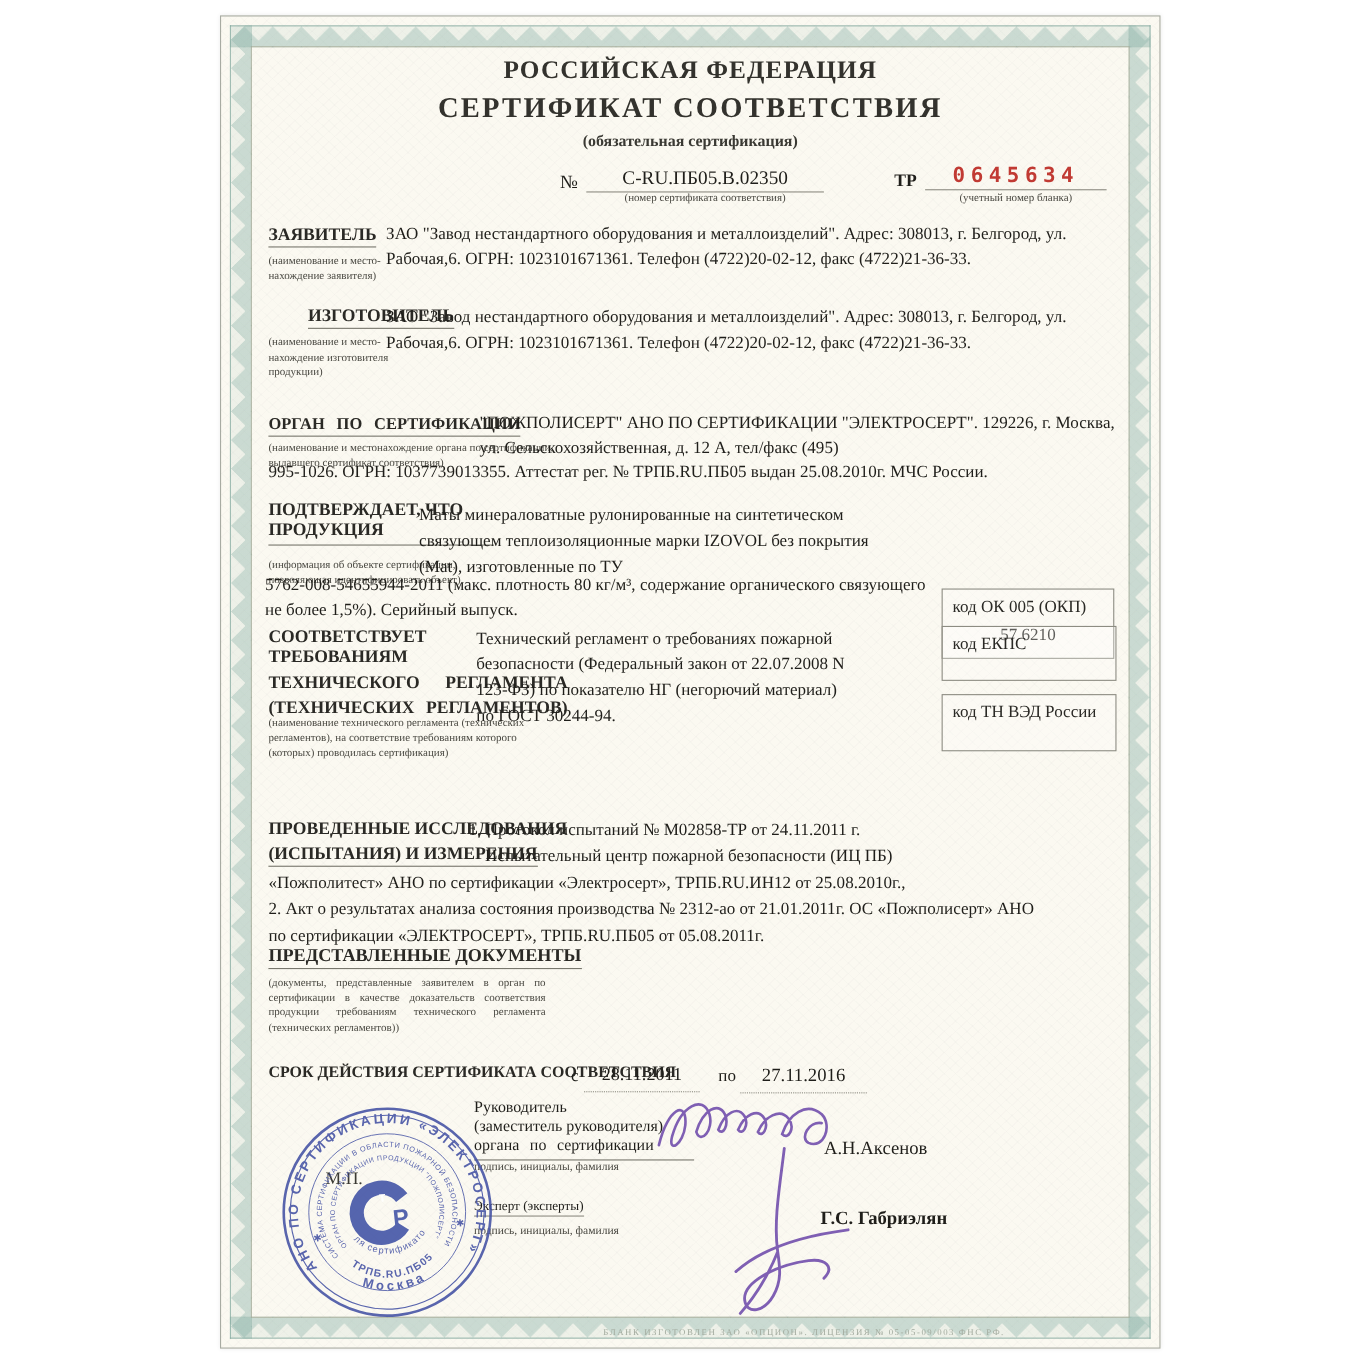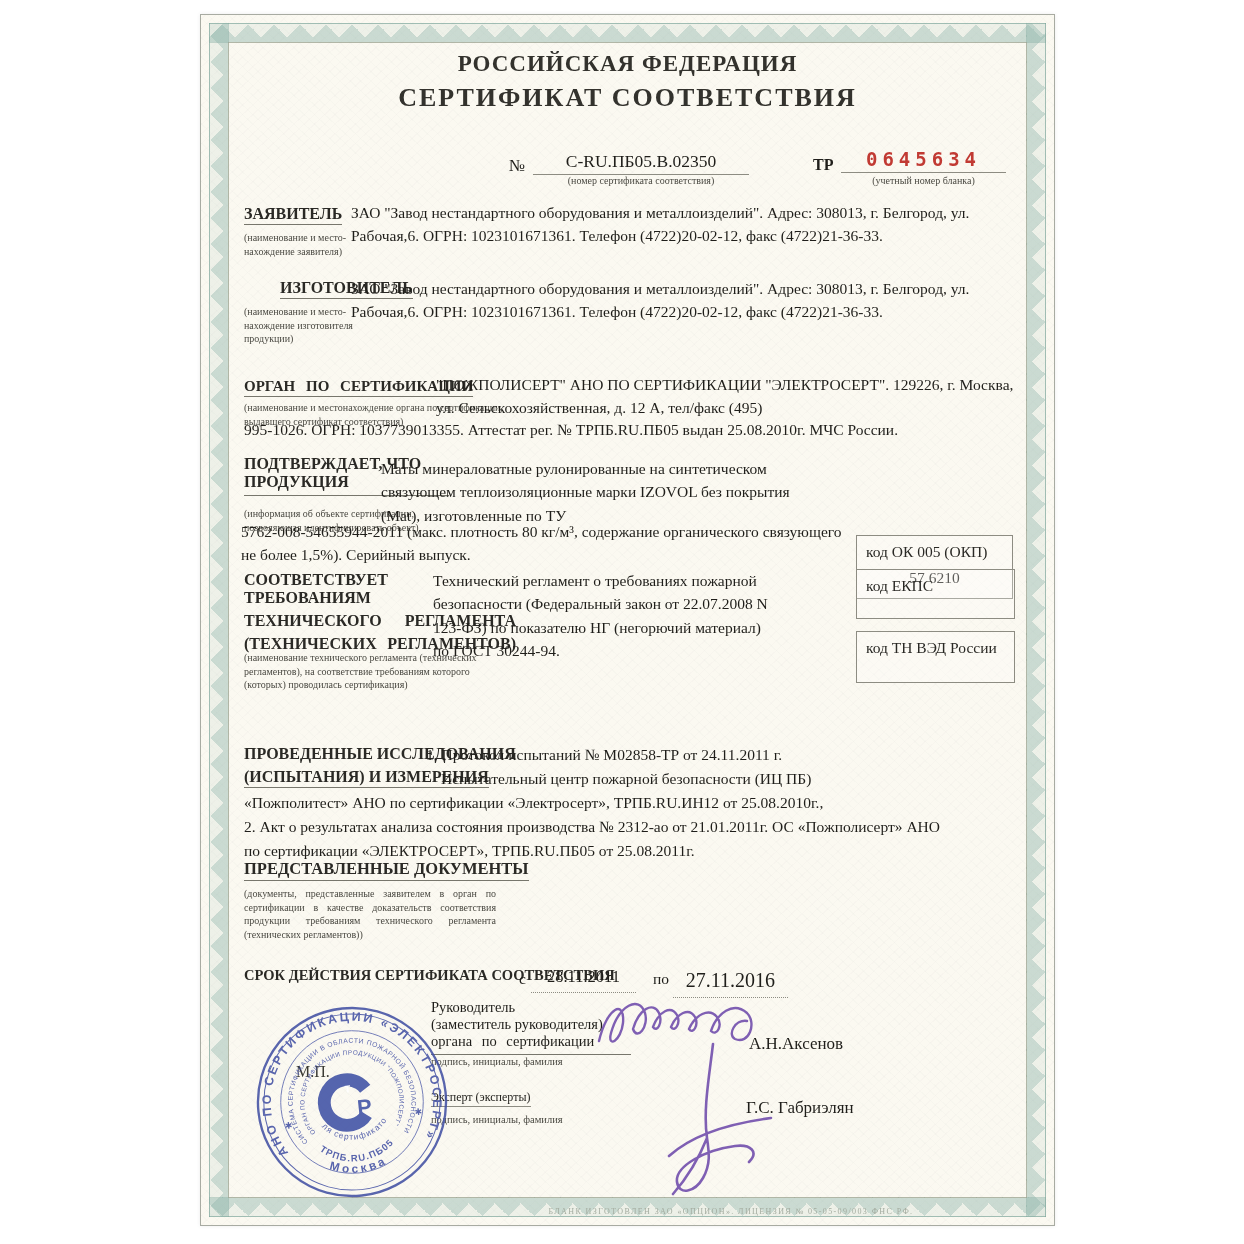--- a/index.html
+++ b/index.html
@@ -64,20 +64,21 @@
   <div class="page">
 
     <div class="bz bz-top"></div>
     <div class="bz bz-bottom"></div>
     <div class="bz bz-left"></div>
     <div class="bz bz-right"></div>
     <div class="inner-frame"></div>
 
     <div class="abs t-center hdr1">РОССИЙСКАЯ ФЕДЕРАЦИЯ</div>
     <div class="abs t-center hdr2">СЕРТИФИКАТ СООТВЕТСТВИЯ</div>
+    <div class="abs t-center hdr3">(обязательная сертификация)</div>
 
     <div class="abs numsign">№</div>
     <div class="abs numbox">C-RU.ПБ05.В.02350</div>
     <div class="abs numcap">(номер сертификата соответствия)</div>
     <div class="abs trlab">ТР</div>
     <div class="abs redbox">0645634</div>
     <div class="abs redcap">(учетный номер бланка)</div>
 
     <div class="abs" style="left:43px;top:190px;">
       <span class="seclabel underl">ЗАЯВИТЕЛЬ</span>
@@ -125,46 +126,46 @@
     </div>
 
     <div class="abs seclabel" style="left:43px;top:730px;">ПРОВЕДЕННЫЕ ИССЛЕДОВАНИЯ</div>
     <div class="abs" style="left:43px;top:753px;">
       <span class="seclabel underl">(ИСПЫТАНИЯ) И ИЗМЕРЕНИЯ</span>
     </div>
     <div class="abs body" style="left:225px;top:728px;width:600px;">1. Протокол испытаний № М02858-ТР от 24.11.2011 г.</div>
     <div class="abs body" style="left:240px;top:752px;width:600px;">Испытательный центр пожарной безопасности (ИЦ ПБ)</div>
     <div class="abs body" style="left:43px;top:776px;width:790px;">«Пожполитест» АНО по сертификации «Электросерт», ТРПБ.RU.ИН12 от 25.08.2010г.,</div>
     <div class="abs body" style="left:43px;top:800px;width:800px;">2. Акт о результатах анализа состояния производства № 2312-ао от 21.01.2011г. ОС «Пожполисерт» АНО</div>
-    <div class="abs body" style="left:43px;top:824px;width:700px;">по сертификации «ЭЛЕКТРОСЕРТ», ТРПБ.RU.ПБ05 от 25.08.2011г.</div>
+    <div class="abs body" style="left:43px;top:824px;width:700px;">по сертификации «ЭЛЕКТРОСЕРТ», ТРПБ.RU.ПБ05 от 05.08.2011г.</div>
 
     <div class="abs" style="left:43px;top:844px;">
       <span class="seclabel underl" style="font-size:16.5px;">ПРЕДСТАВЛЕННЫЕ ДОКУМЕНТЫ</span>
     </div>
     <div class="abs cap" style="left:43px;top:872px;width:252px;text-align:justify;">(документы, представленные заявителем в орган по сертификации в качестве доказательств соответствия продукции требованиям технического регламента (технических регламентов))</div>
 
     <div class="abs seclabel" style="left:43px;top:952px;font-size:14.5px;">СРОК ДЕЙСТВИЯ СЕРТИФИКАТА СООТВЕТСТВИЯ</div>
     <div class="abs body" style="left:318px;top:952px;">с</div>
     <div class="abs body" style="left:330px;top:950px;width:105px;text-align:center;border-bottom:1px dotted #8d8c82;padding-bottom:2px;font-size:16.5px;">28.11.2011</div>
     <div class="abs body" style="left:452px;top:952px;text-align:center;">по</div>
-    <div class="abs body" style="left:472px;top:950px;width:115px;text-align:center;border-bottom:1px dotted #8d8c82;padding-bottom:2px;font-size:20px;">27.11.2016</div>
+    <div class="abs body" style="left:472px;top:950px;width:115px;text-align:center;border-bottom:1px dotted #8d8c82;padding-bottom:2px;font-size:17px;">27.11.2016</div>
 
     <div class="abs" style="left:230px;top:984px;width:200px;font-size:14.5px;line-height:1.18;border-bottom:1px solid #77766c;padding-bottom:4px;">
       <div>Руководитель</div>
       <div>(заместитель руководителя)</div>
       <div style="word-spacing:6px;">органа по сертификации</div>
     </div>
     <div class="abs cap" style="left:230px;top:1040px;font-size:10.5px;">подпись, инициалы, фамилия</div>
     <div class="abs body" style="left:548px;top:1016px;font-size:17px;">А.Н.Аксенов</div>
 
     <div class="abs" style="left:230px;top:1072px;">
       <span class="underl" style="font-size:12px;border-bottom-color:#8d8c82;">Эксперт (эксперты)</span>
     </div>
     <div class="abs cap" style="left:230px;top:1098px;font-size:10.5px;">подпись, инициалы, фамилия</div>
-    <div class="abs body" style="left:545px;top:1080px;font-size:17px;">Г.С. Габриэлян</div>
+    <div class="abs body" style="left:545px;top:1080px;font-size:17px;font-weight:bold;">Г.С. Габриэлян</div>
 
     <svg class="abs signature" style="left:390px;top:972px;" width="190" height="80" viewBox="0 0 190 80">
       <path d="M8,54 C16,20 34,12 32,36 C30,54 16,62 20,46 C28,18 48,8 54,26 C58,40 46,54 42,42 C48,22 62,14 68,26 C72,36 66,46 62,40 C68,24 80,18 86,28 C90,36 84,46 80,40 C86,26 98,20 104,30 C108,38 102,48 98,42 C104,28 118,20 126,30 C132,38 126,50 120,44 C126,26 142,14 156,26 C166,36 158,58 144,52 C136,48 144,32 156,34" fill="none" stroke="#7553ae" stroke-width="2.4" stroke-linecap="round"></path>
     </svg>
     <svg class="abs signature" style="left:420px;top:1025px;" width="170" height="165" viewBox="0 0 170 165">
       <path d="M92,4 C88,38 82,70 86,98 C88,112 90,124 82,138 C74,152 58,156 56,142 C54,126 84,110 114,106 C130,104 138,112 128,122 M48,116 C70,96 104,84 150,78 M86,98 C78,118 66,138 52,154" fill="none" stroke="#7553ae" stroke-width="2.6" stroke-linecap="round"></path>
     </svg>
 
     <div class="abs" style="left:95px;top:1048px;font-size:16px;color:#3b3a33;">М.П.</div>
     <svg class="abs stamp" style="left:52px;top:988px;" width="198" height="198" viewBox="0 0 200 200">

